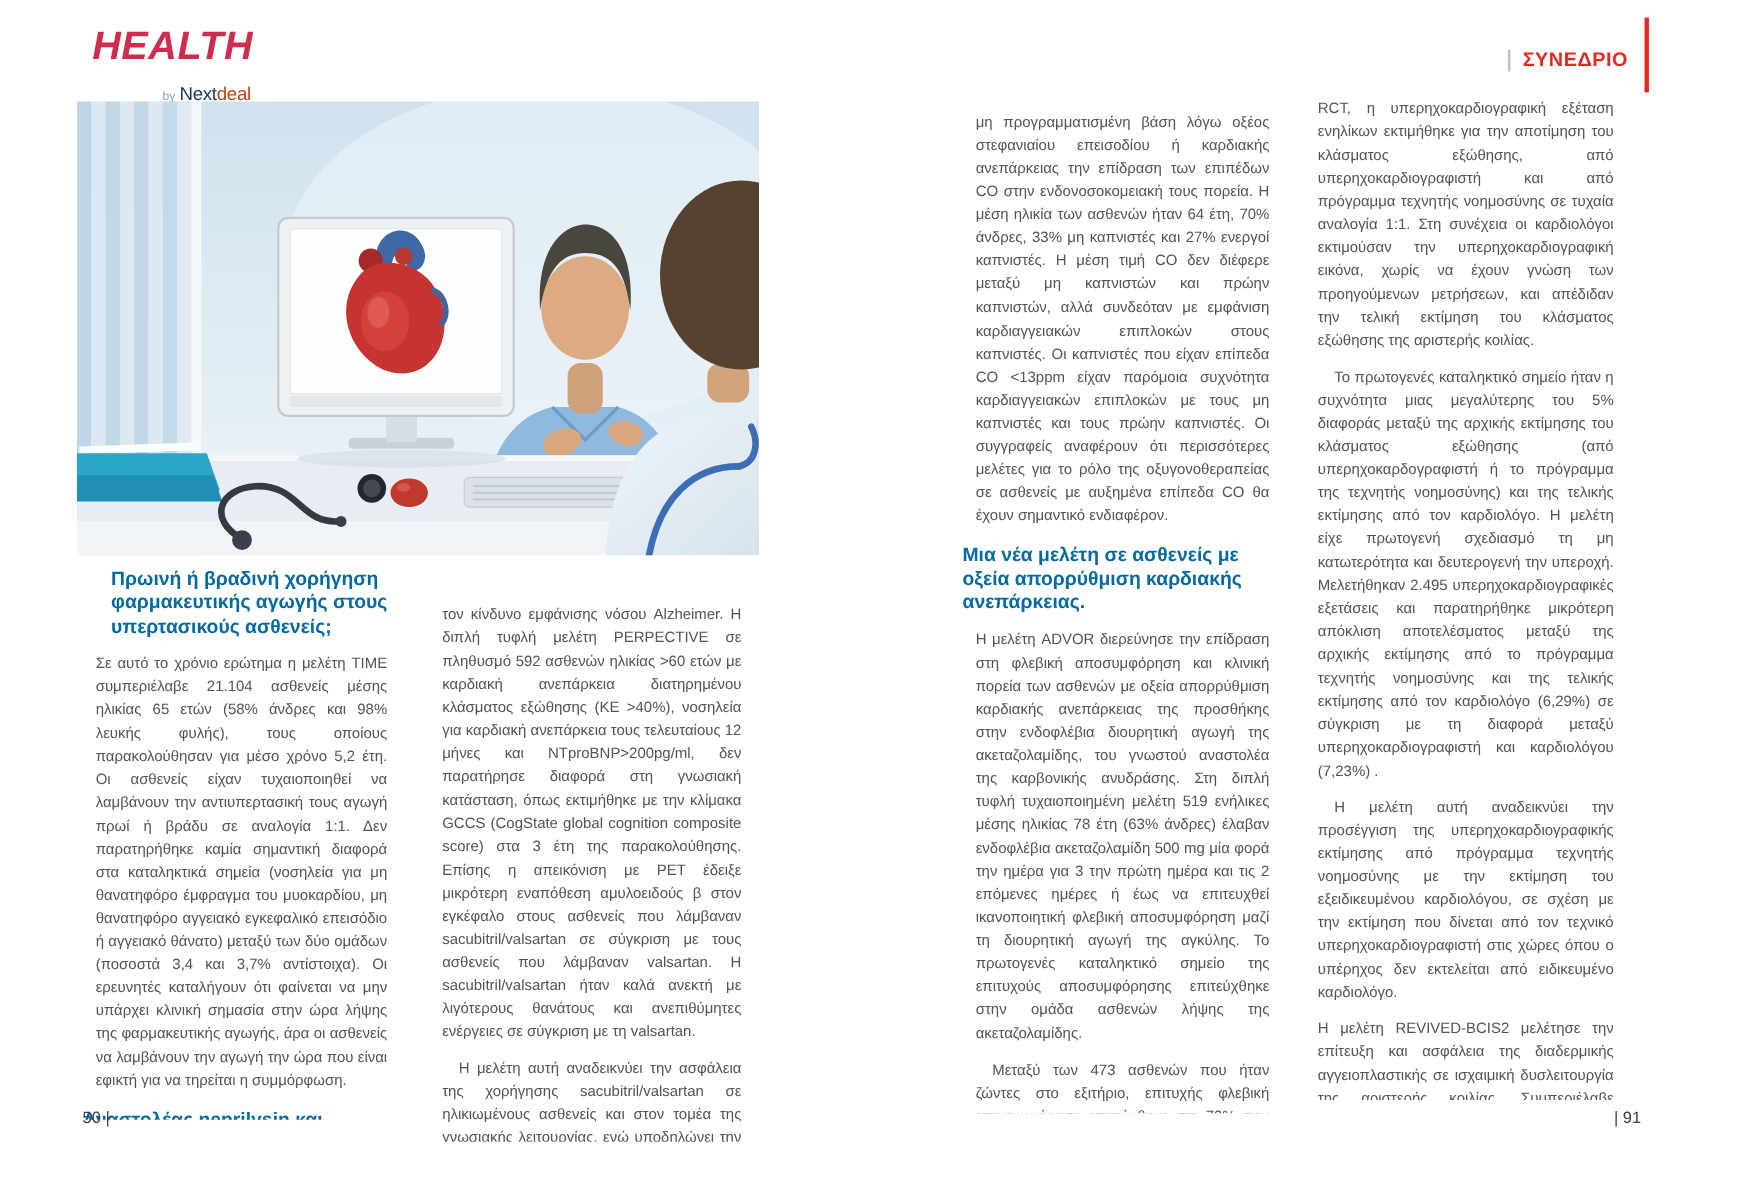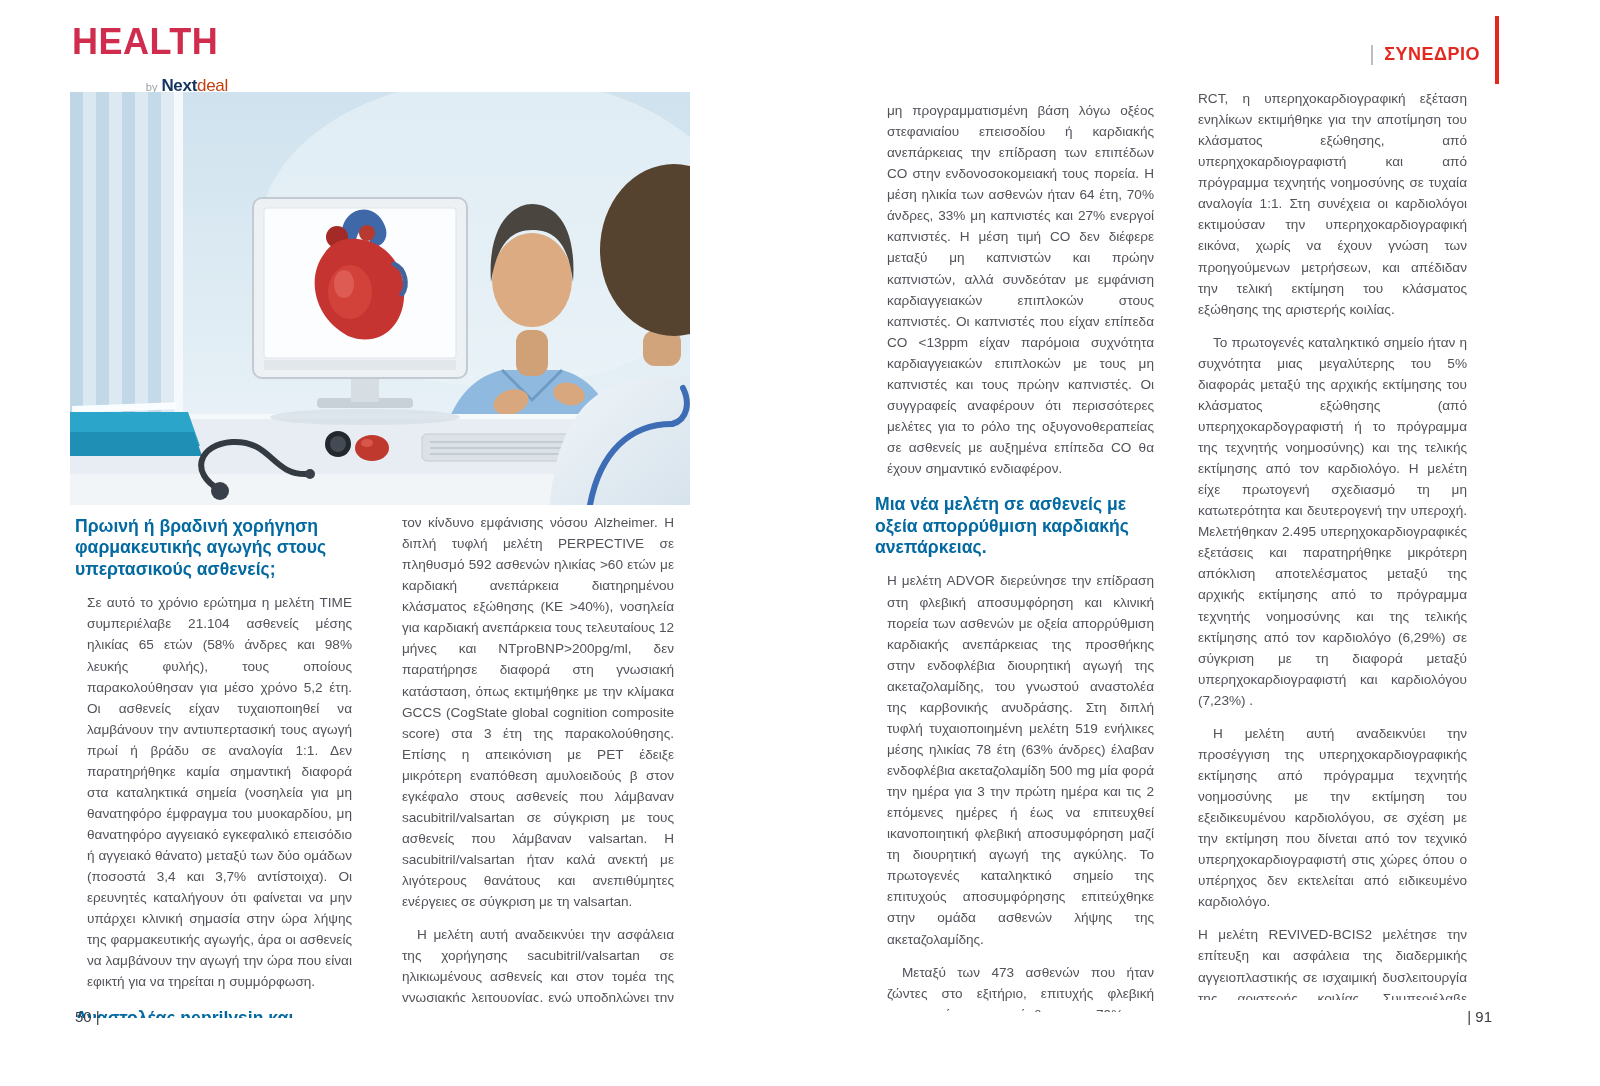--- a/index.html
+++ b/index.html
@@ -1,48 +1,48 @@
 <!DOCTYPE html>
 <html lang="el"><head>
 <meta charset="utf-8">
 <style>
   html,body{margin:0;padding:0;background:#ffffff;}
   .spread{position:relative;width:1600px;height:1086px;background:#ffffff;
           font-family:"Liberation Sans",sans-serif;overflow:hidden;}
 
   
   .logo{position:absolute;left:72px;top:24px;width:170px;}
-  .logo-health{font-size:36px;font-weight:bold;color:#d02c4e;
-               letter-spacing:.5px;line-height:1;}
+  .logo-health{font-size:36px;font-weight:bold;font-style:italic;color:#d02c4e;
+               letter-spacing:.5px;line-height:1;text-align:center;}
   .logo-sub{display:flex;justify-content:flex-end;align-items:baseline;gap:4px;
             margin-top:16px;padding-right:14px;}
   .logo-by{font-size:11px;color:#9aa0a6;}
-  .logo-next{font-size:17px;font-weight:bold;color:#16345f;letter-spacing:-.3px;}
+  .logo-next{font-size:17px;font-weight:normal;color:#16345f;letter-spacing:-.3px;}
   .logo-deal{font-size:17px;color:#c2410c;letter-spacing:-.3px;}
 
   
   .section-tag{position:absolute;top:44px;right:120px;display:flex;align-items:center;gap:11px;}
   .section-pipe{width:2px;height:20px;background:#b9bec4;}
   .section-label{color:#e3291e;font-weight:bold;font-size:18px;letter-spacing:.5px;}
   .edge-bar{position:absolute;top:16px;right:101px;width:4px;height:68px;background:#e3291e;}
 
   
   .photo{position:absolute;left:70px;top:92px;width:620px;height:413px;overflow:hidden;}
   .photo svg{display:block;}
 
   
   .col{position:absolute;color:#52525a;font-size:13.6px;line-height:1.55;
        text-align:justify;}
   .col p{margin:12px;}
   .col p.indent{text-indent:15px;}
   .heading{color:#0369a1;font-weight:bold;font-size:17.6px;line-height:1.22;
            margin:15px 0 5px 0;text-align:left;}
-  .heading.first{margin-top:0;}
+  .heading.first{margin-top:0;margin-left:26px;}
   .col-a{left:75px;top:516px;width:289px;height:502px;overflow:hidden;}
-  .col-b{left:390px;top:500px;width:296px;height:502px;overflow:hidden;}
+  .col-b{left:390px;top:536px;width:296px;height:502px;overflow:hidden;}
   .col-c{left:875px;top:88px;width:291px;height:924px;overflow:hidden;}
   .col-d{left:1186px;top:76px;width:293px;height:924px;overflow:hidden;}
 
   
   .folio{position:absolute;top:1008px;font-size:15px;color:#3c3c44;}
   .folio-left{left:75px;}
   .folio-right{right:108px;}
 </style>
 </head>
 <body>

